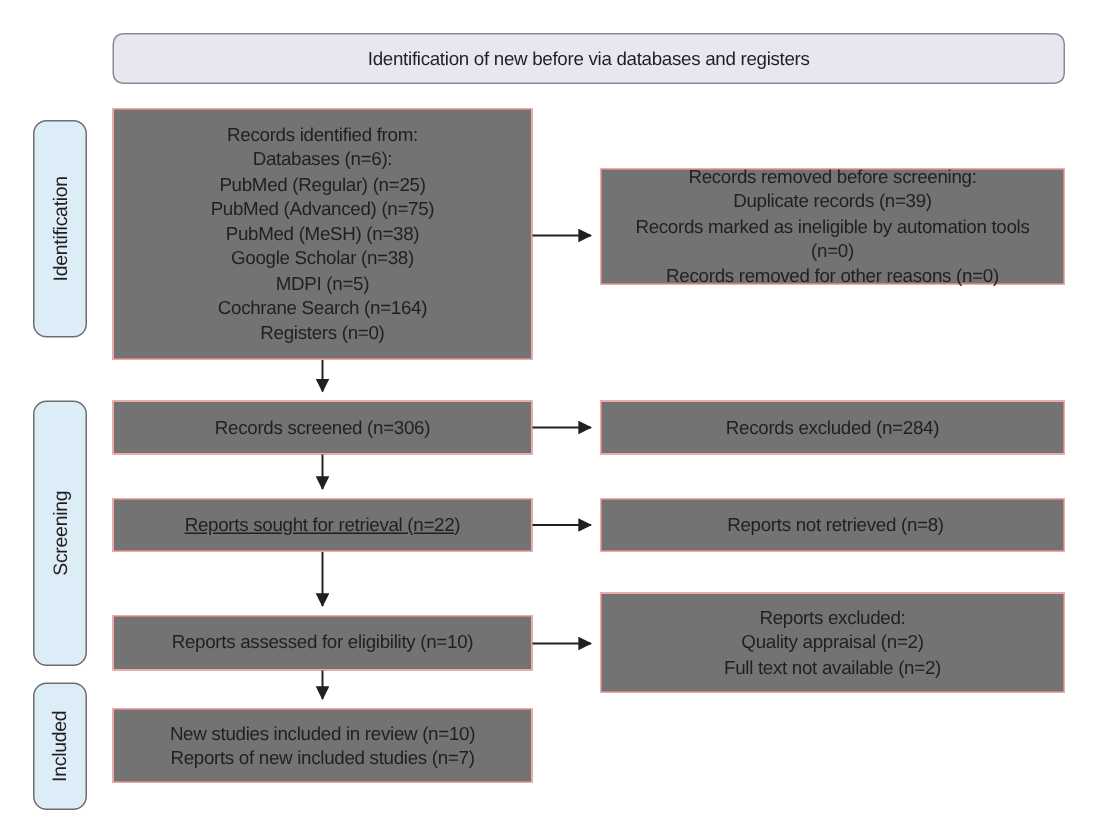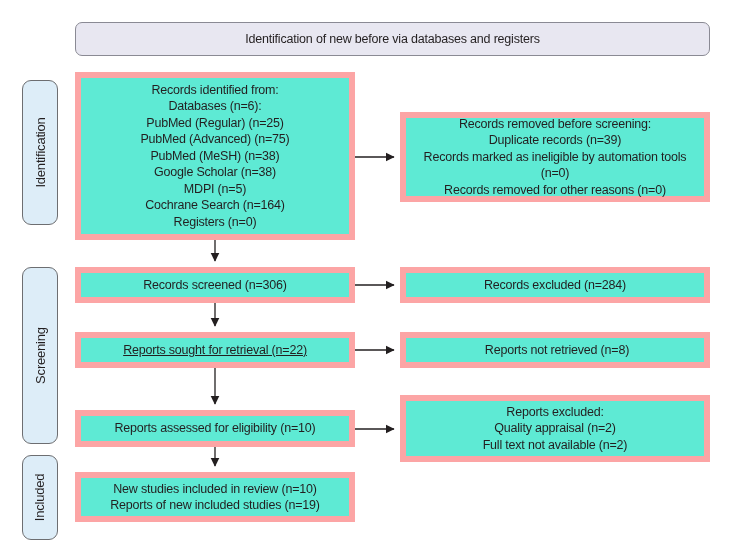--- a/index.html
+++ b/index.html
@@ -15,21 +15,21 @@
   }
   .stage{
     position:absolute;left:22px;width:36px;
     background:#ddedf8;border:1px solid #6d6e71;border-radius:9px;
     display:flex;align-items:center;justify-content:center;box-sizing:border-box;
   }
   .stage span{
     transform:rotate(-90deg);white-space:nowrap;font-size:13px;letter-spacing:-0.2px;
   }
   .fbox{
-    position:absolute;background:#5eead4;border:6px solid #fca5a5;
+    position:absolute;background:#737373;border:1px solid #fca5a5;
     display:flex;align-items:center;justify-content:center;text-align:center;
     font-size:12.5px;line-height:16.5px;letter-spacing:-0.2px;
     white-space:pre-line;box-sizing:border-box;padding:4px 8px;
   }
   .col-left{left:75px;width:280px;}
   .col-right{left:400px;width:310px;}
   svg.arrows{position:absolute;left:0;top:0;width:742px;height:555px;pointer-events:none;}
 </style>
 </head>
 <body>
@@ -56,23 +56,23 @@
 PubMed (Advanced) (n=75)
 PubMed (MeSH) (n=38)
 Google Scholar (n=38)
 MDPI (n=5)
 Cochrane Search (n=164)
 Registers (n=0)</div>
   <div class="fbox col-left" style="top:267px;height:36px;">Records screened (n=306)</div>
   <div class="fbox col-left" style="top:332px;height:36px;text-decoration:underline;">Reports sought for retrieval (n=22)</div>
   <div class="fbox col-left" style="top:410px;height:37px;">Reports assessed for eligibility (n=10)</div>
   <div class="fbox col-left" style="top:472px;height:50px;">New studies included in review (n=10)
-Reports of new included studies (n=19)</div>
+Reports of new included studies (n=7)</div>
 
-  <div class="fbox col-right" style="top:112px;height:90px;">Records removed before screening:
+  <div class="fbox col-right" style="top:112px;height:78px;">Records removed before screening:
 Duplicate records (n=39)
 Records marked as ineligible by automation tools (n=0)
 Records removed for other reasons (n=0)</div>
   <div class="fbox col-right" style="top:267px;height:36px;">Records excluded (n=284)</div>
   <div class="fbox col-right" style="top:332px;height:36px;padding-left:12px;">Reports not retrieved (n=8)</div>
   <div class="fbox col-right" style="top:395px;height:67px;">Reports excluded:
 Quality appraisal (n=2)
 Full text not available (n=2)</div>
 
   <svg class="arrows" viewBox="0 0 742 555">

